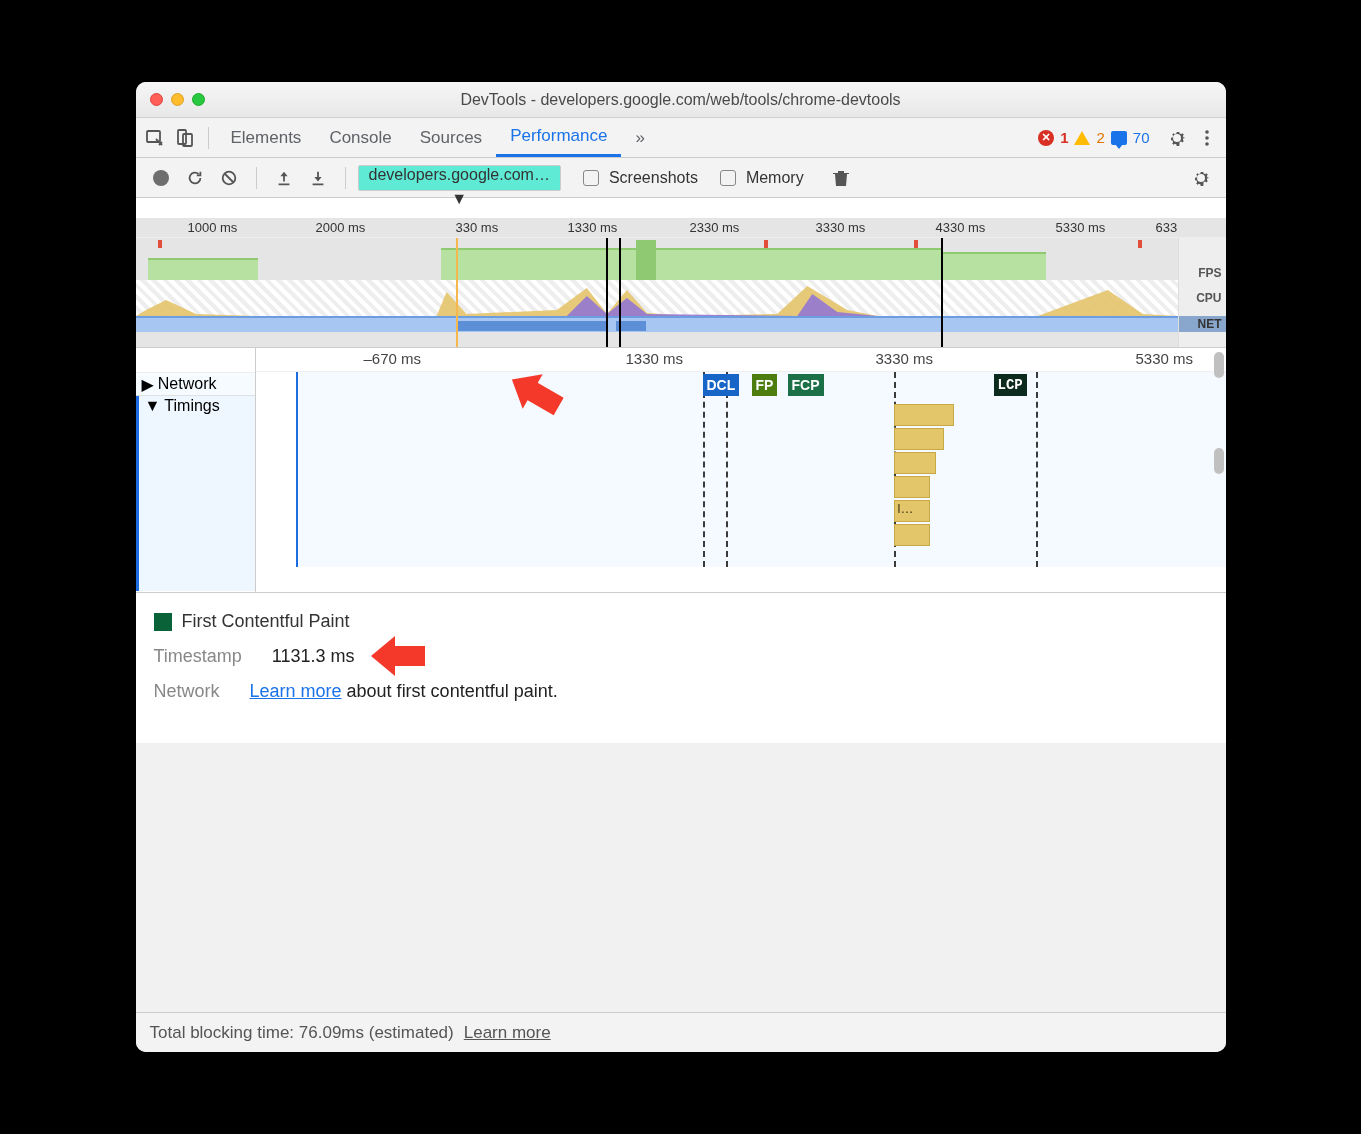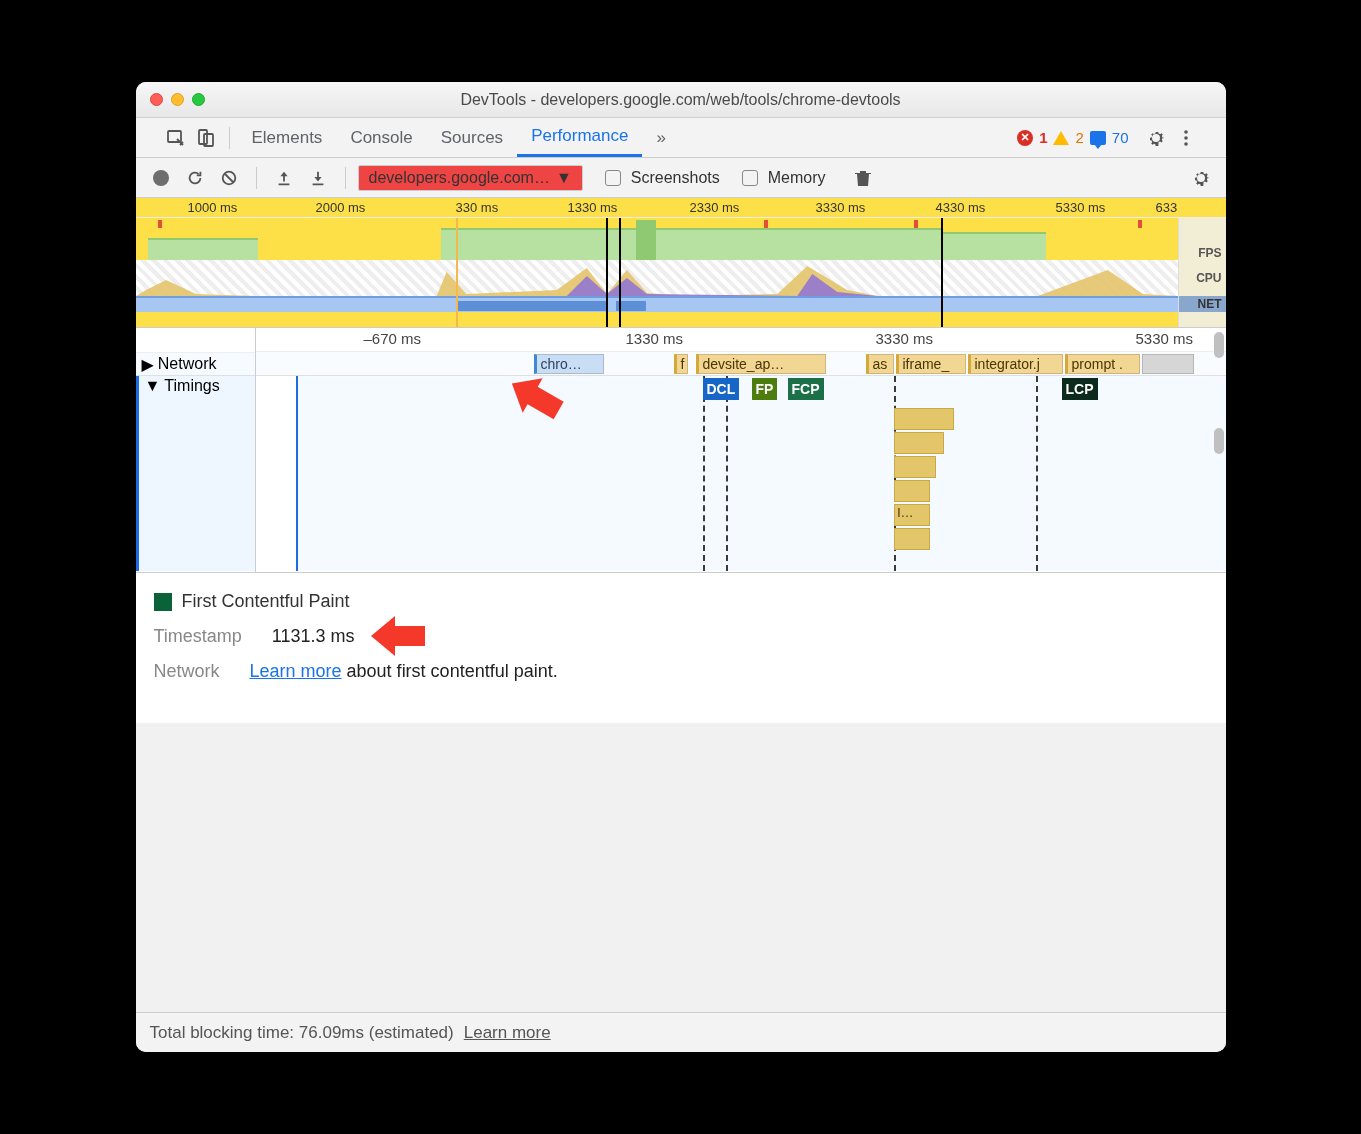--- a/index.html
+++ b/index.html
@@ -40,21 +40,21 @@
     position: absolute; left: 0; right: 0; text-align: center;
     font-size: 16px; color: #4a4a4a; font-weight: 400;
     pointer-events: none;
   }
   
   .devtools-tabs {
     height: 40px;
     border-bottom: 1px solid #ccc;
     display: flex;
     align-items: center;
-    padding: 0 25px;
+    padding: 0 4px;
     font-size: 17px;
     color: #555;
     background: #f3f3f3;
     justify-content: center;
   }
   .icon-btn {
     width: 30px; height: 30px; display: flex; align-items: center; justify-content: center;
     cursor: pointer; color: #555;
   }
   .devtools-tabs .spacer { flex: 1; }
@@ -102,36 +102,37 @@
     padding: 0 10px;
     font-size: 16px;
     color: #333;
     background: #f3f3f3;
     gap: 4px;
   }
   .record-btn {
     width: 16px; height: 16px; border-radius: 50%; background: #6e6e6e;
   }
   .select-box {
-    border: 1px solid #ccc; background: #ef4444; height: 26px;
+    border: 1px solid #ccc; background: #5eead4; height: 26px;
     padding: 0 10px; display: flex; align-items: center;
-    border-radius: 2px; gap: 6px;
+    border-radius: 2px; gap: 6px; flex-direction: column;
   }
   .chkbox {
     width: 16px; height: 16px; border: 1.5px solid #888; border-radius: 3px;
     display: inline-block;
   }
   .perf-toolbar .lbl { margin-right: 18px; }
 
   
   .overview {
     height: 130px;
     border-bottom: 1px solid #ccc;
     position: relative;
-    background: #fde047;
+    background: #e5e5e5;
+    margin-top: 20px;
   }
   .ov-ruler {
     height: 20px; display: flex; font-size: 13px; color: #333;
     border-bottom: 1px solid #eee;
     position: relative;
     padding-left: 5px;
   }
   .ov-ruler span { position: absolute; top: 2px; }
   .ov-lane-labels {
     position: absolute; right: 0; top: 20px; bottom: 0;
@@ -430,39 +431,29 @@
         <span>Timings</span>
       </div>
     </div>
     <div class="mt-right">
       <div class="mt-ruler">
         <span style="left:98px">–670 ms</span>
         <span style="left:360px">1330 ms</span>
         <span style="left:610px">3330 ms</span>
         <span style="left:870px">5330 ms</span>
       </div>
-      <div class="mt-net-lane">
-        <div class="net-block blue" style="left:278px; width:70px;">chro…</div>
-        <div class="net-block yellow" style="left:418px; width:14px;">f</div>
-        <div class="net-block yellow" style="left:440px; width:130px;">devsite_ap…</div>
-        <div class="net-block yellow" style="left:610px; width:28px;">as</div>
-        <div class="net-block yellow" style="left:640px; width:70px;">iframe_</div>
-        <div class="net-block yellow" style="left:712px; width:95px;">integrator.j</div>
-        <div class="net-block yellow" style="left:809px; width:75px;">prompt .</div>
-        <div class="net-block gray" style="left:886px; width:52px;"></div>
-      </div>
       <div class="mt-timings" style="background:#f4faff;margin-left:40px;">
         <div class="timing-line" style="left:405px;"></div>
         <div class="timing-line" style="left:428px;"></div>
         <div class="timing-line" style="left:596px;"></div>
         <div class="timing-line" style="left:738px;"></div>
         <div class="timing-tag tag-dcl" style="left:405px;">DCL</div>
         <div class="timing-tag tag-fp" style="left:454px;">FP</div>
         <div class="timing-tag tag-fcp" style="left:490px;">FCP</div>
-        <div class="timing-tag tag-lcp" style="left:764px;">LCP</div>
+        <div class="timing-tag tag-lcp" style="left:696px;font-family:Liberation Mono, monospace;">LCP</div>
 
         <div class="long-task" style="left:596px; top:32px; width:60px; height:22px;"></div>
         <div class="long-task" style="left:596px; top:56px; width:50px; height:22px;"></div>
         <div class="long-task" style="left:596px; top:80px; width:42px; height:22px;"></div>
         <div class="long-task" style="left:596px; top:104px; width:36px; height:22px;"></div>
         <div class="long-task" style="left:596px; top:128px; width:36px; height:22px; font-size:13px; padding-left:3px; color:#3d3418;">l…</div>
         <div class="long-task" style="left:596px; top:152px; width:36px; height:22px;"></div>
 
         <div class="red-arrow" style="left:214px; top:2px;">
           <div class="arrow-shape" style="transform: rotate(30deg);">

